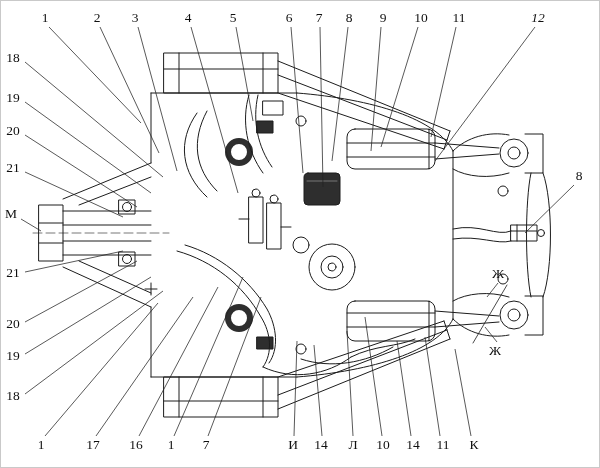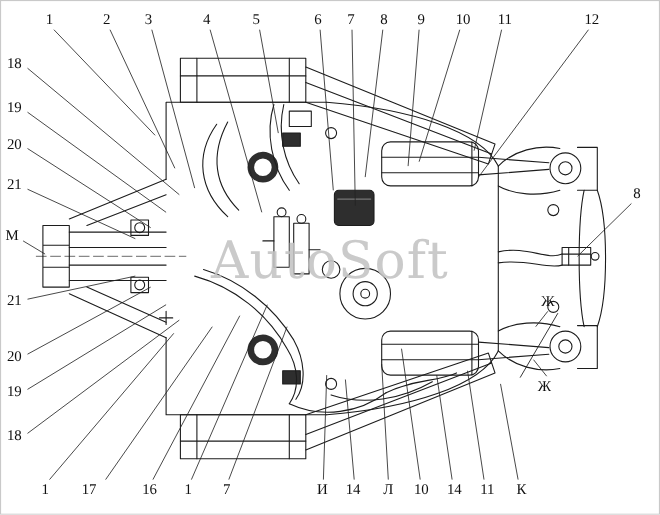--- a/index.html
+++ b/index.html
@@ -119,21 +119,20 @@
     <g>
       <path d="M452,228 C478,222 496,236 510,230"></path>
       <path d="M452,238 C478,234 496,244 510,240"></path>
       <rect x="510" y="224" width="26" height="16"></rect>
       <path d="M510,230 h26 M516,224 v16"></path>
       <circle cx="540" cy="232" r="3.5"></circle>
       <path d="M506,284 L472,342" stroke-width="0.8"></path>
     </g>
   </svg>
 
-  <div class="watermark">AutoSoft</div>
 
   <svg id="leader-lines" class="layer" viewBox="0 0 600 468">
       <line x1="48" y1="26" x2="140" y2="122"></line>
       <line x1="99" y1="26" x2="158" y2="152"></line>
       <line x1="137" y1="26" x2="176" y2="170"></line>
       <line x1="190" y1="26" x2="237" y2="192"></line>
       <line x1="235" y1="26" x2="252" y2="120"></line>
       <line x1="290" y1="26" x2="302" y2="172"></line>
       <line x1="319" y1="26" x2="322" y2="186"></line>
       <line x1="347" y1="26" x2="331" y2="160"></line>
@@ -172,33 +171,33 @@
       <span class="callout" style="left: 96px; top: 17px;">2</span>
       <span class="callout" style="left: 134px; top: 17px;">3</span>
       <span class="callout" style="left: 187px; top: 17px;">4</span>
       <span class="callout" style="left: 232px; top: 17px;">5</span>
       <span class="callout" style="left: 288px; top: 17px;">6</span>
       <span class="callout" style="left: 318px; top: 17px;">7</span>
       <span class="callout" style="left: 348px; top: 17px;">8</span>
       <span class="callout" style="left: 382px; top: 17px;">9</span>
       <span class="callout" style="left: 420px; top: 17px;">10</span>
       <span class="callout" style="left: 458px; top: 17px;">11</span>
-      <span class="callout" style="left: 537px; top: 17px;">12</span>
+      <span class="callout" style="left: 537px; top: 17px; font-style: italic;">12</span>
       <span class="callout" style="left: 578px; top: 175px;">8</span>
       <span class="callout" style="left: 12px; top: 57px;">18</span>
       <span class="callout" style="left: 12px; top: 97px;">19</span>
       <span class="callout" style="left: 12px; top: 130px;">20</span>
       <span class="callout" style="left: 12px; top: 167px;">21</span>
       <span class="callout" style="left: 10px; top: 213px;">М</span>
       <span class="callout" style="left: 12px; top: 272px;">21</span>
       <span class="callout" style="left: 12px; top: 323px;">20</span>
       <span class="callout" style="left: 12px; top: 355px;">19</span>
       <span class="callout" style="left: 12px; top: 395px;">18</span>
       <span class="callout" style="left: 40px; top: 444px;">1</span>
-      <span class="callout" style="left: 80px; top: 444px;">17</span>
+      <span class="callout" style="left: 92px; top: 444px;">17</span>
       <span class="callout" style="left: 135px; top: 444px;">16</span>
       <span class="callout" style="left: 170px; top: 444px;">1</span>
       <span class="callout" style="left: 205px; top: 444px;">7</span>
       <span class="callout" style="left: 292px; top: 444px;">И</span>
       <span class="callout" style="left: 320px; top: 444px;">14</span>
       <span class="callout" style="left: 352px; top: 444px;">Л</span>
       <span class="callout" style="left: 382px; top: 444px;">10</span>
       <span class="callout" style="left: 412px; top: 444px;">14</span>
       <span class="callout" style="left: 442px; top: 444px;">11</span>
       <span class="callout" style="left: 473px; top: 444px;">К</span>

